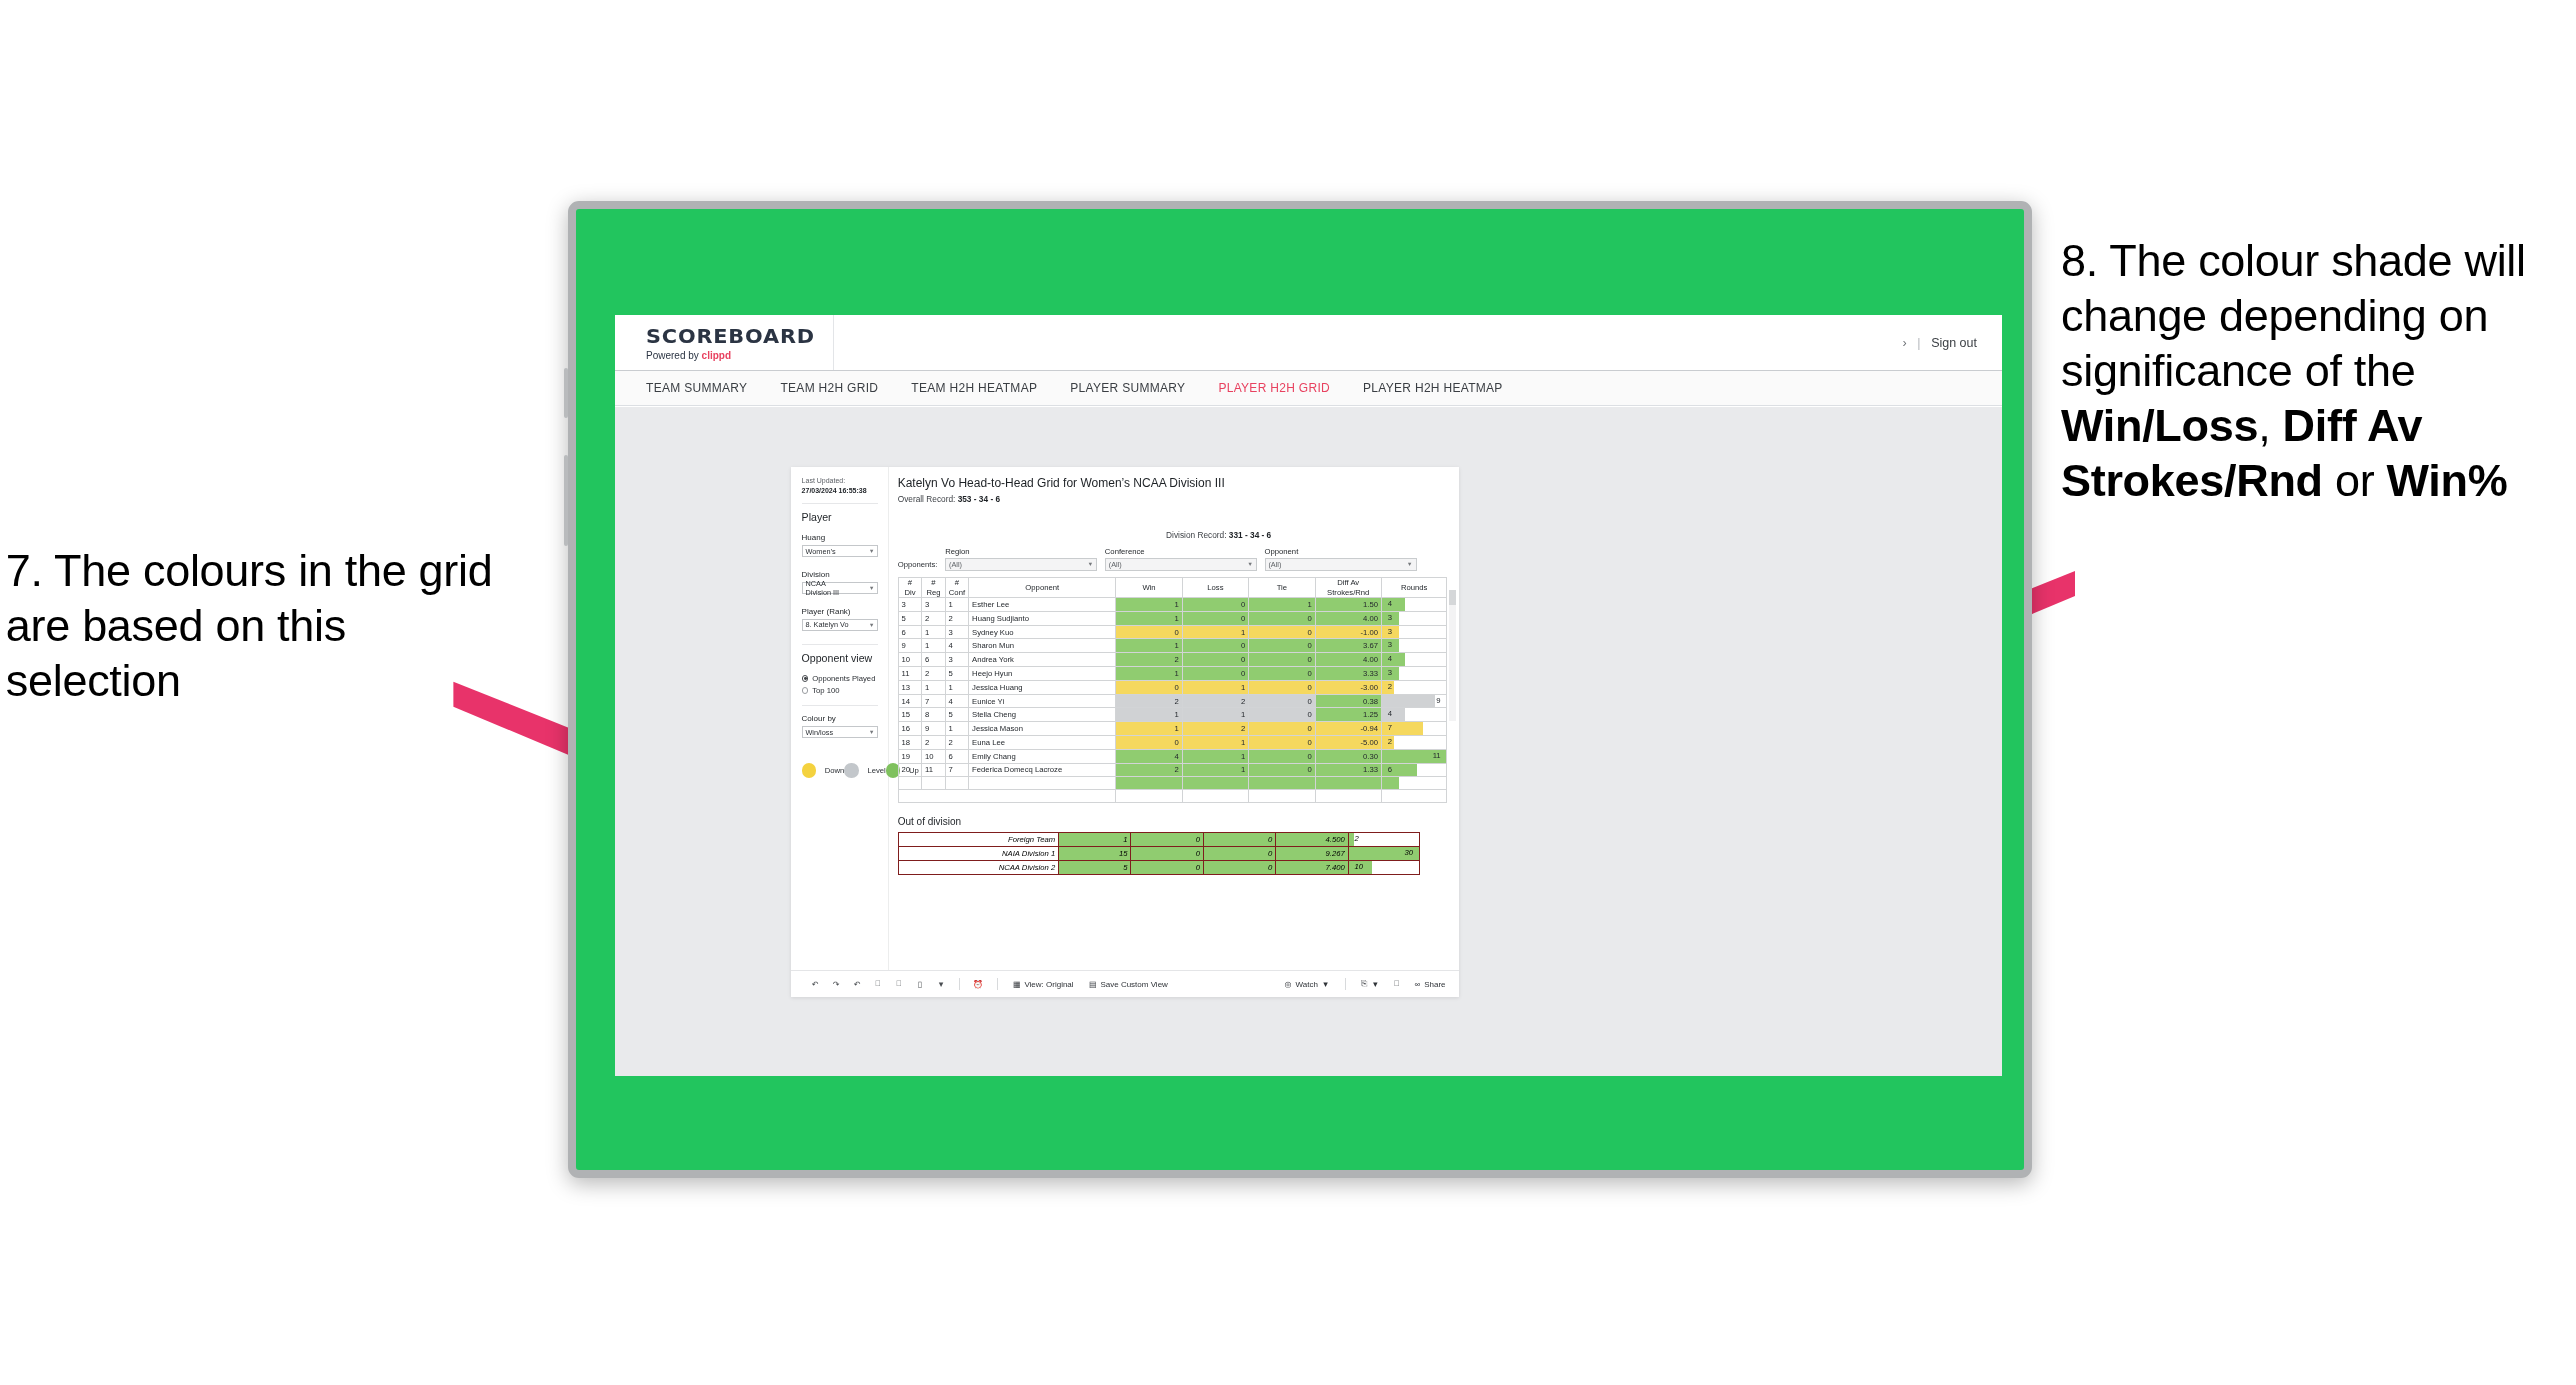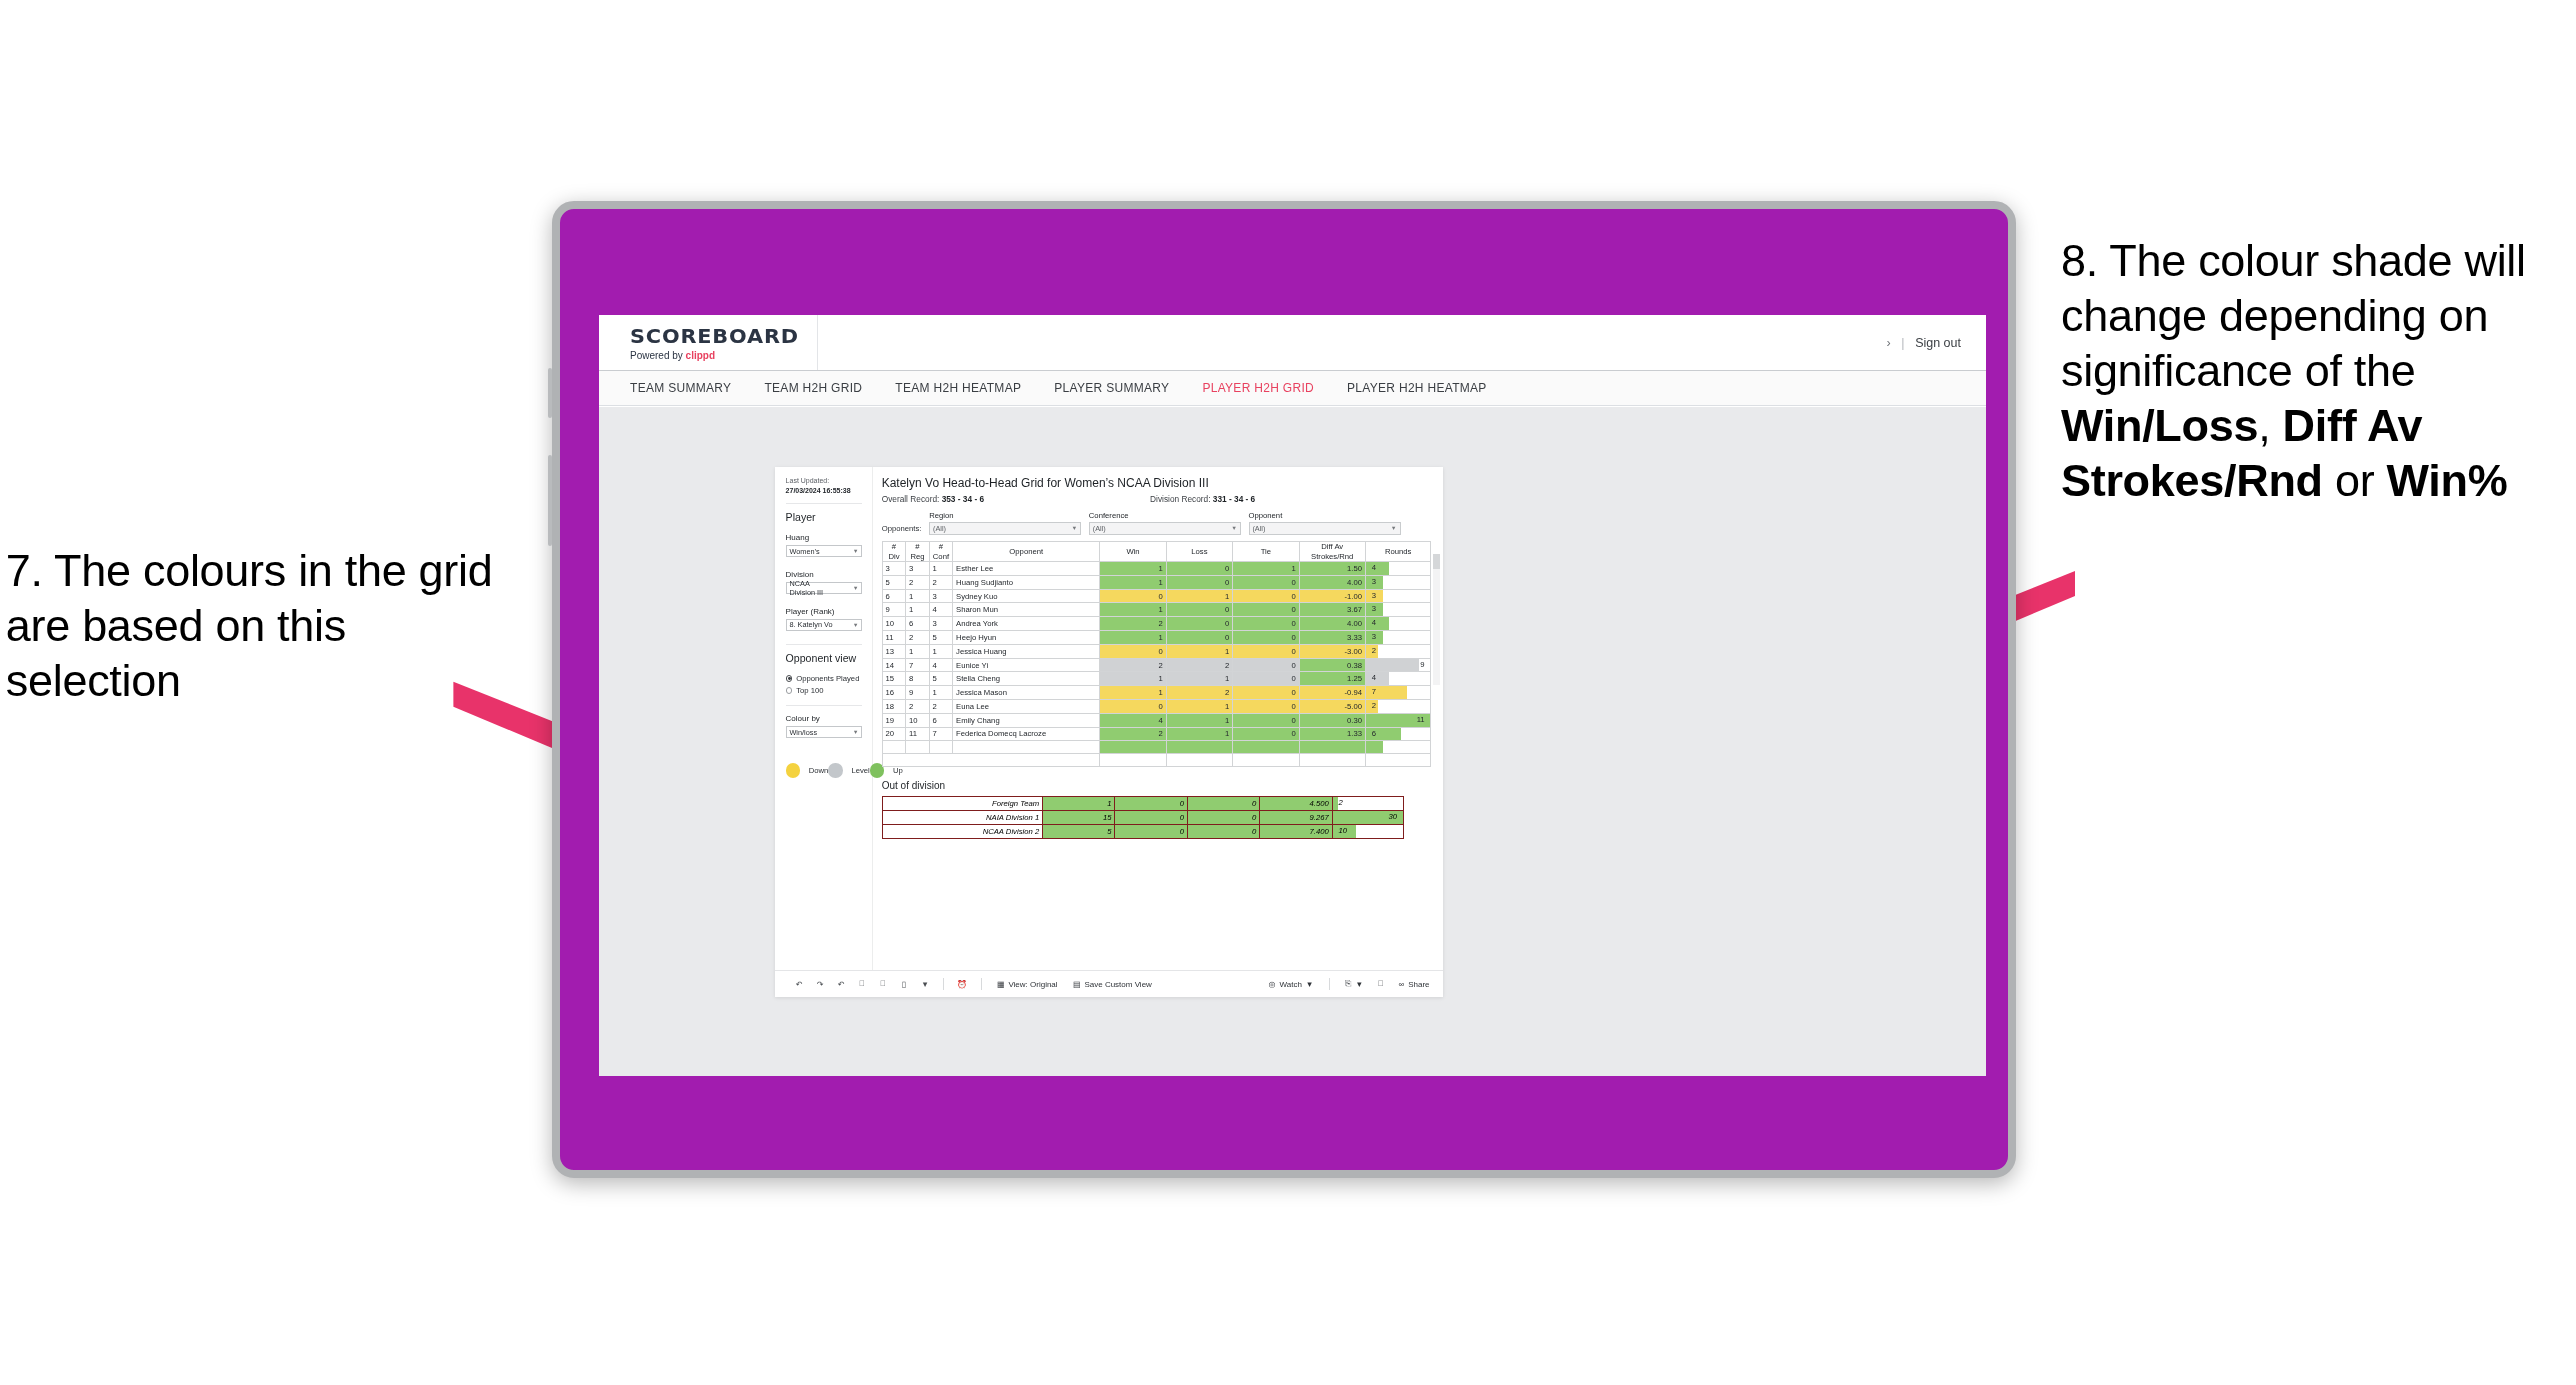--- a/index.html
+++ b/index.html
@@ -21,24 +21,24 @@
   }
   #annot-left  { left: 5.8px;  top: 544px; width: 520px; }
   #annot-right { left: 2061px; top: 234px; width: 515px; }
   .annot b { font-weight: 700; }
 
   .arrow { position: absolute; overflow: visible; }
 
   
   #tablet {
     position: absolute;
-    left: 552px; top: 201px;
+    left: 568px; top: 201px;
     width: 1464px; height: 977px;
-    background: #a21caf;
-    border-radius: 22px;
+    background: #22c55e;
+    border-radius: 11px;
     border: 8.7px solid #b0b2b4;
     box-shadow: 0 5.8px 21px rgba(0,0,0,.28);
   }
   #tablet::before {  
     content: "";
     position: absolute; left: -12.5px; top: 159px;
     width: 4.8px; height: 50px;
     background: #b9bbbd; border-radius: 2.9px;
   }
   #tablet::after {
@@ -177,21 +177,21 @@
   .legend { margin-top: 25px; display: flex; justify-content: space-around; }
   .legend-item { display: flex; flex-direction: row; align-items: center; gap: 8.7px; }
   .dot { width: 14.4px; height: 14.4px; border-radius: 50%; }
   .legend-label { font-size: 7.7px; color: #2b2f34; }
 
   
   #main { flex: 1; padding: 8.7px 11.6px 0 8.7px; min-width: 0; }
   .viz-title { font-size: 12px; color: #1d2125; margin-bottom: 4.8px; }
   .records { display: flex; font-size: 8.3px; color: #3b3f44; margin-bottom: 6.7px; }
   .records b { color: #1d2125; }
-  .rec-2 { margin-left: 166px; }
+  .rec-2 { margin-left: 166px; margin-top: 36px; }
 
   .opp-filters { display: flex; align-items: flex-end; gap: 7.7px; margin-bottom: 6.7px; }
   .opp-label { font-size: 7.7px; color: #2b2f34; padding-bottom: 1.9px; }
   .opp-field { width: 152px; }
   .opp-field .field-label { font-size: 7.7px; margin-bottom: 1.9px; }
   .opp-field .select { background: #f4f4f5; color: #5d6165; border-color: #c9ccce; }
 
   
   .grid-wrap { position: relative; }
   table.grid { border-collapse: collapse; width: 100%; font-size: 7.7px; color: #24282d; table-layout: fixed; }

